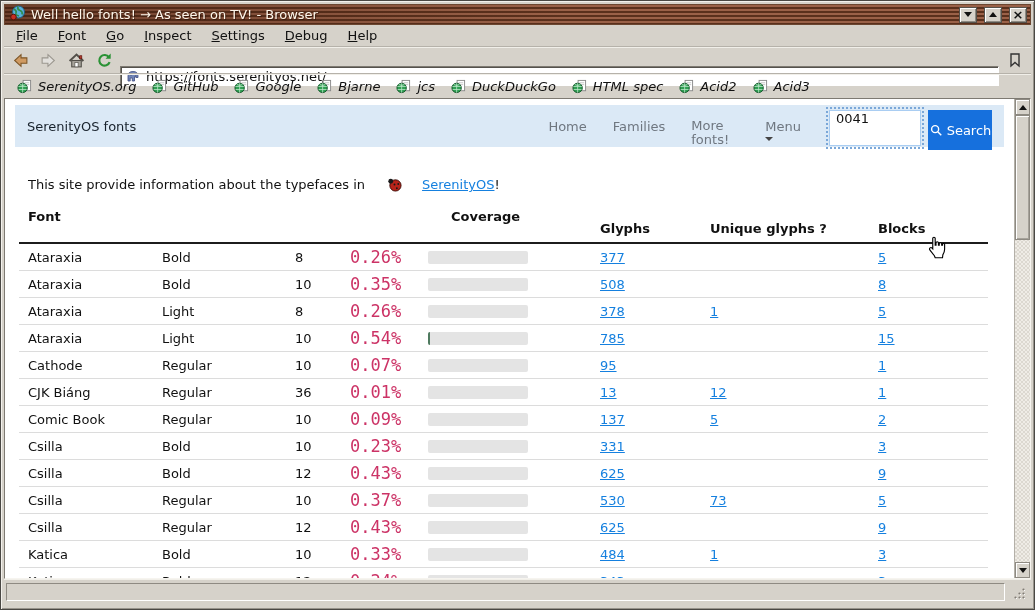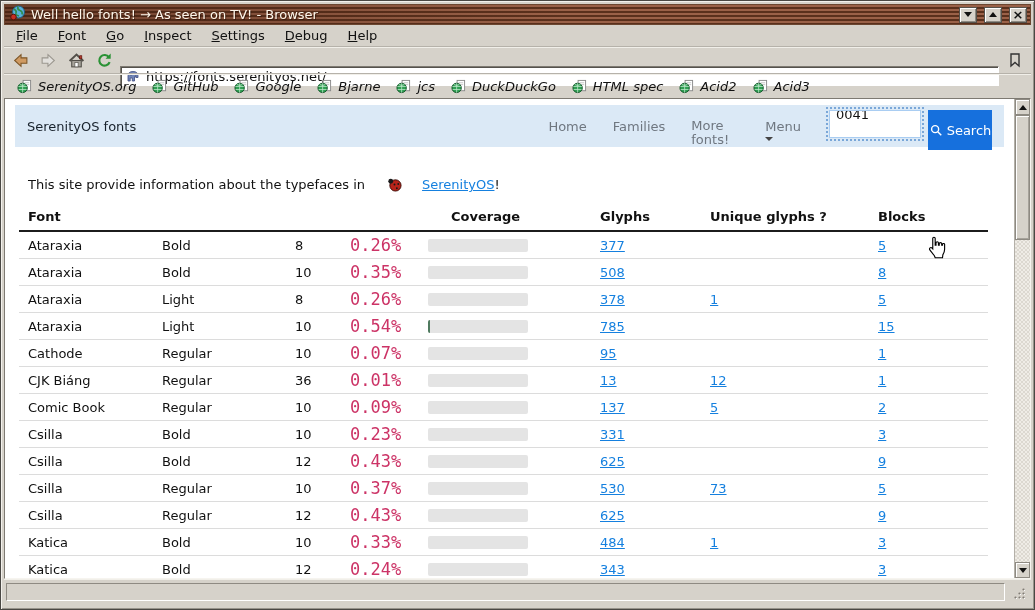--- a/index.html
+++ b/index.html
@@ -55,39 +55,39 @@
   
   .band { margin:6px 10px 0 10px; height:42px; background:var(--band-blue,#dbe9f6);
     display:flex; align-items:flex-start; padding:0 12px; position:relative; overflow:visible; }
   .site-title { margin-top:14px; color:#18222c; }
   .band-spacer { flex:1; }
   .nav-link { margin:14px 0 0 26px; color:var(--nav-gray,#6f7780); }
   .nav-link.wrap { width:48px; line-height:1.05; margin-top:14px; }
   .nav-menu { position:relative; }
   .menu-caret { display:block; width:0; height:0; margin-top:3px;
     border-left:4px solid transparent; border-right:4px solid transparent; border-top:4px solid #444; }
-  .search-input { margin:5px 0 0 28px; width:92px; height:28px; background:#fff;
+  .search-input { margin:5px 0 0 28px; width:92px; height:36px; background:#fff;
     border:1px solid #a9cdf2; outline:2px dotted #7aa7d8; outline-offset:1px;
     font:13px "DejaVu Sans","Liberation Sans",sans-serif; padding:3px 6px 22px 6px; color:#111; }
   .search-btn { margin:5px 0 0 7px; width:64px; height:40px; background:var(--accent-blue,#1670dd);
     border:none; color:#fff; font:13px "DejaVu Sans","Liberation Sans",sans-serif;
     display:flex; align-items:center; justify-content:center; gap:4px; }
 
   
   .intro { margin:30px 0 0 23px; display:flex; align-items:center; gap:20px; color:#111; }
   .intro .lead { margin-right:2px; }
   a.link, .link { color:var(--link-blue,#1580df); text-decoration:underline; cursor:pointer; }
 
   
   .fonts-table { margin:17px 0 0 14px; width:969px; }
   .t-head { display:grid; grid-template-columns:331px 241px 110px 168px 119px;
     border-bottom:2px solid #1c1c1c; padding-bottom:6px; font-weight:bold; color:#111; }
   .t-head .h-font { padding-left:9px; }
   .t-head .h-coverage { padding-left:30px;text-align:center; }
-  .t-head .h-glyphs, .t-head .h-unique, .t-head .h-blocks { padding-left:9px; }
+  .t-head .h-glyphs, .t-head .h-unique, .t-head .h-blocks { padding-left:9px;margin-top:12px; }
   .t-row { display:grid; grid-template-columns:134px 133px 64px 68px 173px 110px 168px 119px;
     height:27px; align-items:center; border-bottom:1px solid #dcdcdc; color:#111; }
   .c-font, .c-weight, .c-size, .c-glyphs, .c-unique, .c-blocks { padding-left:9px; }
   .c-pct { text-align:left; color:var(--percent-pink,#cc3366);
     font-family:"DejaVu Sans Mono","Liberation Mono",monospace; font-size:17px; }
   .c-bar { padding-left:10px; }
   .bar { width:100px; height:13px; background:var(--bar-gray,#e4e4e4); border-radius:2px; position:relative; overflow:hidden; }
   .bar-fill { position:absolute; left:0; top:0; bottom:0; background:var(--bar-fill,#4f7a5f); }
 
   

